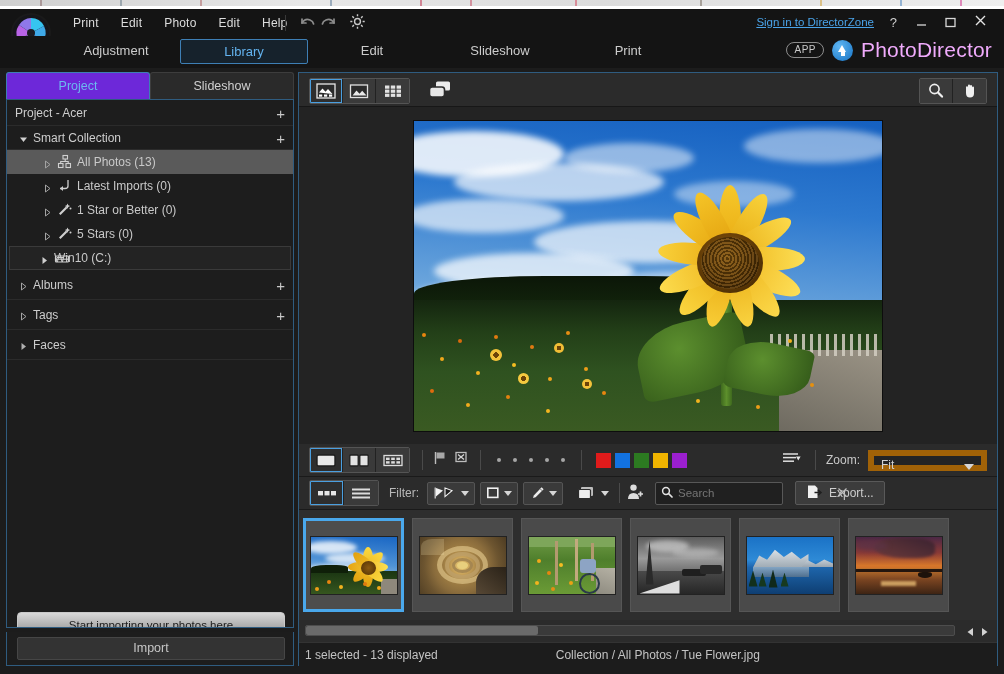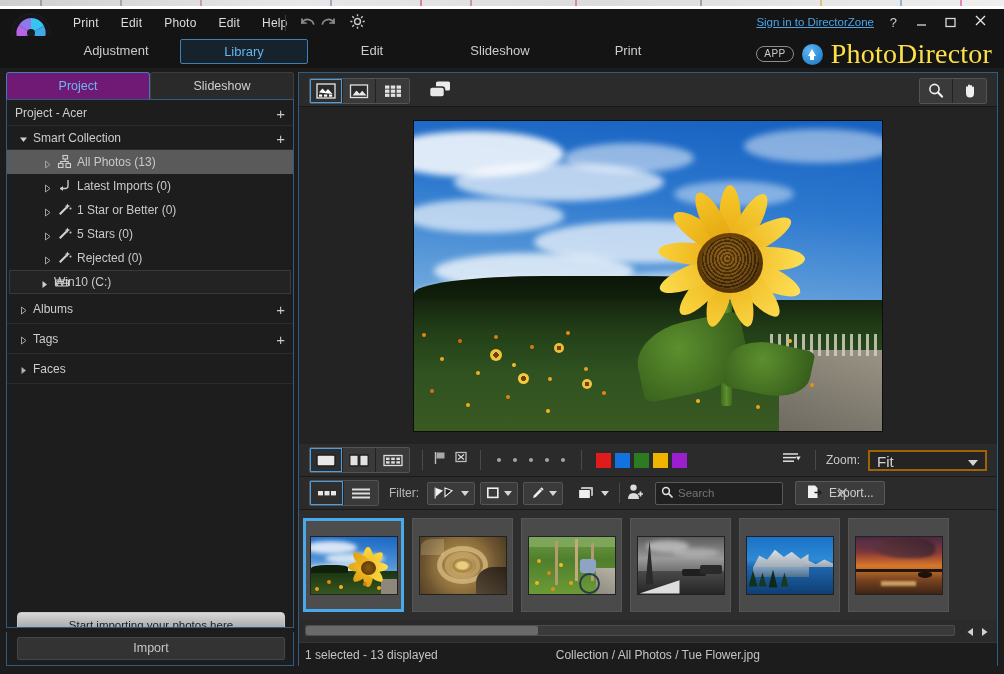--- a/index.html
+++ b/index.html
@@ -87,33 +87,33 @@
     position: relative;
   }
   .upcircle:after {
     content: ""; position: absolute; left: 6px; top: 5px;
     width: 0; height: 0; border-left: 4.5px solid transparent; border-right: 4.5px solid transparent;
     border-bottom: 7px solid #fff;
   }
   .upcircle:before {
     content: ""; position: absolute; left: 8.5px; top: 10px; width: 4px; height: 6px; background: #fff;
   }
-  .brandname { color: #fde047; font-size: 28px; letter-spacing: .2px; font-family: Liberation Serif, serif; }
+  .brandname { color: #f0abfc; font-size: 21px; letter-spacing: .2px; }
 
   
   .leftpanel {
     position: absolute; left: 6px; top: 72px; width: 288px; height: 594px;
   }
   .panel-tabs { position: absolute; left: 0; top: 0; width: 288px; height: 28px; display: flex; }
   .ptab {
     flex: 1; text-align: center; line-height: 27px; font-size: 12.5px;
     color: #cfcfcf; background: #2a2a2a; border: 1px solid #3d3d3d; border-bottom: none;
     border-radius: 3px 3px 0 0; cursor: default;
   }
-  .ptab.active { color: #6cb9ef; background: #701a75; border-color: #3e7fb5; border-bottom: 1px solid #1d1d1d; }
+  .ptab.active { color: #6cb9ef; background: #6d28d9; border-color: #3e7fb5; border-bottom: 1px solid #1d1d1d; }
 
   .panel-body {
     position: absolute; left: 0; top: 27px; width: 288px; height: 529px;
     background: #1d1d1d; border: 1px solid #2f5c80;
     overflow: hidden;
   }
   .prow {
     position: relative; height: 24px; border-bottom: 1px solid #2b2b2b;
     display: flex; align-items: center; color: #cdcdcd; font-size: 12px; cursor: default;
   }
@@ -193,22 +193,22 @@
     background: #2b2b2b; border-bottom: 1px solid #1a1a1a;
     display: flex; align-items: center;
   }
   .vsep { width: 1px; height: 20px; background: #4a4a4a; margin: 0 10px; }
   .dots { display: flex; gap: 12px; align-items: center; padding: 0 6px; }
   .dot { width: 4px; height: 4px; border-radius: 50%; background: #a6a6a6; cursor: pointer; }
   .swatches { display: flex; gap: 4px; padding-left: 4px; }
   .sw { width: 15px; height: 15px; cursor: pointer; }
   .zoomlabel { color: #c8c8c8; font-size: 12px; margin-right: 8px; }
   .zoomsel {
-    width: 119px; height: 21px; background: #242424; border: 2px solid #a16207;
-    color: #d2d2d2; font-size: 15px; line-height: 19px; padding-left: 7px; position: relative; cursor: pointer;
+    width: 119px; height: 21px; background: #242424; border: 6px solid #a16207;
+    color: #d2d2d2; font-size: 12px; line-height: 19px; padding-left: 7px; position: relative; cursor: pointer;
   }
   .zoomsel .cv {
     position: absolute; right: 7px; top: 8px;
     width: 0; height: 0; border-left: 5px solid transparent; border-right: 5px solid transparent;
     border-top: 6px solid #d6d6d6;
   }
 
   .vbar3 {
     position: absolute; left: 0; top: 404px; width: 698px; height: 33px;
     background: #2b2b2b; border-bottom: 1px solid #1a1a1a;
@@ -464,35 +464,20 @@
         <span class="ico">
           <svg width="16" height="16" viewBox="0 0 16 16">
             <path d="M2.5 13.5 L9.5 6.5 L11 8 L4 15 Z" fill="#d0d0d0" transform="translate(-0.5,-2)"></path>
             <path d="M10.5 1.5 l.8 1.8 1.8 .8 -1.8 .8 -.8 1.8 -.8 -1.8 -1.8 -.8 1.8 -.8 Z" fill="#d0d0d0"></path>
             <circle cx="13.5" cy="6.5" r="1" fill="#d0d0d0"></circle>
           </svg>
         </span>
         <span class="lbl">5 Stars (0)</span>
       </div>
 
-      <div class="pitem">
-        <span class="tri-out">
-          <svg width="9" height="9" viewBox="0 0 9 9">
-              <path d="M2.5 1 L7 4.5 L2.5 8 Z" fill="none" stroke="#a3a3a3" stroke-width="1"></path>
-            </svg>
-        </span>
-        <span class="ico">
-          <svg width="16" height="16" viewBox="0 0 16 16">
-            <path d="M2.5 13.5 L9.5 6.5 L11 8 L4 15 Z" fill="#d0d0d0" transform="translate(-0.5,-2)"></path>
-            <path d="M10.5 1.5 l.8 1.8 1.8 .8 -1.8 .8 -.8 1.8 -.8 -1.8 -1.8 -.8 1.8 -.8 Z" fill="#d0d0d0"></path>
-            <circle cx="13.5" cy="6.5" r="1" fill="#d0d0d0"></circle>
-          </svg>
-        </span>
-        <span class="lbl">Rejected (0)</span>
-      </div>
 
 
       <div class="pitem folder" style="border:1px solid #3a3a3a;background:#232323;margin:0 2px;">
         <span class="tri-out">
           <svg width="9" height="9" viewBox="0 0 9 9">
               <path d="M2.5 1 L7 4.5 L2.5 8 Z" fill="#cfcfcf"></path>
             </svg>
         </span>
         <span class="ico">
           <svg width="16" height="16" viewBox="0 0 16 16">

